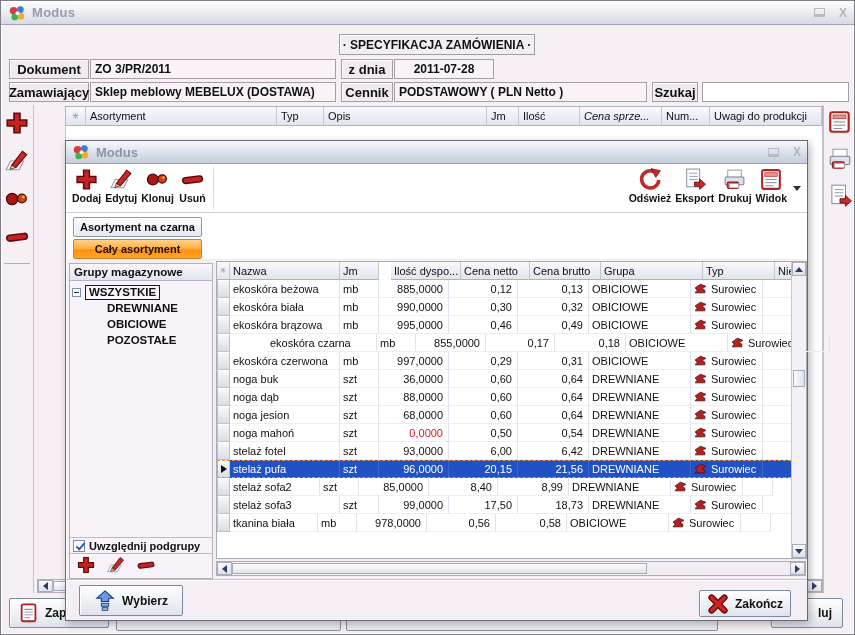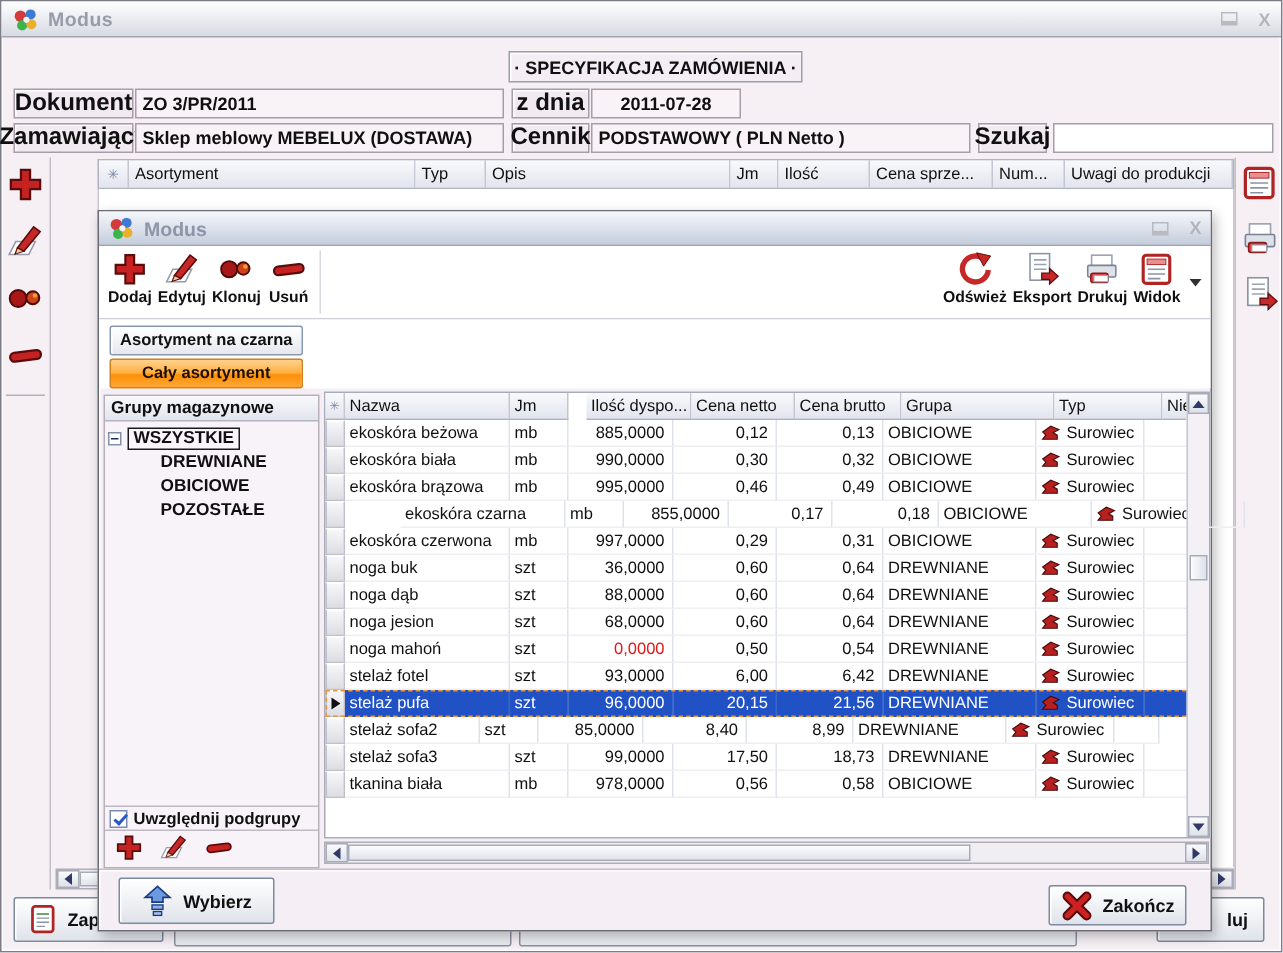--- a/index.html
+++ b/index.html
@@ -10,21 +10,21 @@
   
   .win{position:absolute;left:0;top:0;width:855px;height:635px;background:#f6f0f5;border:1px solid #7d7d88;box-shadow:inset 0 0 0 1px #fdfdff}
   .tbar{height:24px;background:linear-gradient(#ffffff,#d7dae3);border-bottom:1px solid #a2a6b2;display:flex;align-items:center;padding:0 7px;gap:6px}
   .tbar .ttl{color:#979ca8;font-size:13px;letter-spacing:.3px}
   .winbtns{margin-left:auto;display:flex;gap:14px;align-items:center}
   .minbox{width:11px;height:9px;border:1px solid #b9b9c2;border-bottom:3px solid #b9b9c2}
   .xglyph{color:#b4b4bd;font-size:12px}
 
   .specbtn{left:338px;top:33px;width:196px;height:21px;border:1px solid #9aa0aa;background:#f4eef4;box-shadow:inset 1px 1px 0 #fff;display:flex;align-items:center;justify-content:center;font-size:12px}
 
-  .lblbox{border:1px solid #a89ca8;background:#f1ebf1;box-shadow:inset 1px 1px 0 #fff;display:flex;align-items:center;justify-content:center;font-size:16px}
+  .lblbox{border:1px solid #a89ca8;background:#f1ebf1;box-shadow:inset 1px 1px 0 #fff;display:flex;align-items:center;justify-content:center;font-size:13px}
   .valbox{border:1px solid #a89ca8;background:#f9f3f8;display:flex;align-items:center;padding:0 4px;font-size:12px;white-space:nowrap;overflow:hidden}
   .inbox{border:1px solid #a89ca8;background:#fff;font:inherit;font-size:12px;padding:0 4px}
 
   
   .mth{left:64px;top:105px;width:758px;height:20px;display:flex;border:1px solid #b0b4c0;background:#e8ebf1}
   .mcorn{width:20px;border-right:1px solid #c3c7d2;background:linear-gradient(#f8f9fc,#e2e5ee);display:flex;align-items:center;justify-content:center;color:#7d8cab;font-size:9px;font-weight:normal}
   .mhc{background:linear-gradient(#f8f9fc,#e2e5ee);border-right:1px solid #c3c7d2;display:flex;align-items:center;padding:0 4px;font-weight:normal;font-size:11px;white-space:nowrap;overflow:hidden}
   .mbody{left:64px;top:125px;width:758px;height:452px;background:#fff;border-left:1px solid #c9c4cc;border-right:1px solid #c9c4cc}
 
   
@@ -206,21 +206,21 @@
   <div class="abs lblbox" style="left:651px;top:81px;width:46px;height:20px">Szukaj</div>
   <input class="abs inbox" style="left: 701px; top: 81px; width: 147px; height: 20px;" value="">
 
   <div class="abs mth">
       <div class="mcorn">✳</div>
       <div class="mhc" style="width: 191px;">Asortyment</div>
       <div class="mhc" style="width: 47px;">Typ</div>
       <div class="mhc" style="width: 163px;">Opis</div>
       <div class="mhc" style="width: 32px;">Jm</div>
       <div class="mhc" style="width: 61px;">Ilość</div>
-      <div class="mhc" style="width: 82px;">Cena sprze...</div>
+      <div class="mhc" style="width: 82px; font-style: italic;">Cena sprze...</div>
       <div class="mhc" style="width: 48px;">Num...</div>
       <div class="mhc" style="width: 112px;">Uwagi do produkcji</div>
     </div>
   <div class="abs mbody"></div>
 
   <div class="abs ltools">
     <span class="toolbtn">
         <svg class="ic26" viewBox="0 0 24 24">
           <use href="#i-plus"></use>
         </svg>
@@ -607,21 +607,21 @@
           <div class="dc" style="width: 72px;">
             <svg class="icsur" viewBox="0 0 12 10">
               <use href="#i-sur"></use>
             </svg>
             <span>Surowiec</span>
           </div>
           <div class="dc" style="width: 30px;"></div>
         </div>
         <div class="drow">
           <div class="dc mark" style="width: 13px;"></div>
-          <div class="dc" style="width: 110px;">tkanina biała</div>
+          <div class="dc" style="width: 88px;">tkanina biała</div>
           <div class="dc" style="width: 39px;">mb</div>
           <div class="dc num" style="width: 70px;">978,0000</div>
           <div class="dc num" style="width: 69px;">0,56</div>
           <div class="dc num" style="width: 71px;">0,58</div>
           <div class="dc" style="width: 102px;">OBICIOWE</div>
           <div class="dc" style="width: 72px;">
             <svg class="icsur" viewBox="0 0 12 10">
               <use href="#i-sur"></use>
             </svg>
             <span>Surowiec</span>

